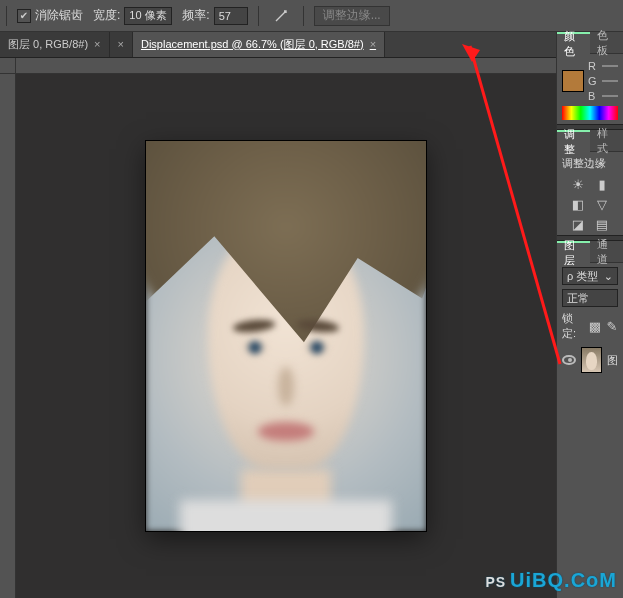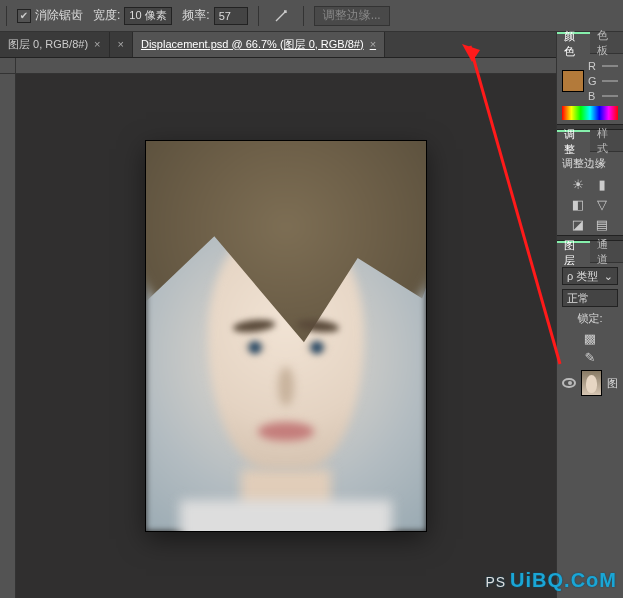--- a/index.html
+++ b/index.html
@@ -95,37 +95,37 @@
   .slider-col{ flex:1; display:flex; flex-direction:column; gap:3px;}
   .slider-line{ display:flex; align-items:center; gap:4px; }
   .slider-line .lab{ width:10px; color:#ccc;}
   .slider { flex:1; height:2px; background:#888; position:relative;}
   .spectrum{ height:14px; width:100%; background:linear-gradient(90deg, red, #ff0, #0f0, #0ff, #00f, #f0f, red); margin-top:4px;}
 
   .adj-body{ display:flex; flex-direction:column; gap:6px; align-items:center;}
   .adj-icons{ display:flex; gap:10px; }
   .mini-ic{ width:14px; height:14px; color:#ccc; display:flex; align-items:center; justify-content:center; font-size:13px;}
   .select { width:100%; height:18px; background:#444; border:1px solid #222; color:#ddd; display:flex; align-items:center; padding:0 4px; justify-content:space-between;}
-  .lock-row{ display:flex; align-items:center; gap:5px; margin-top:4px;flex-direction:column;}
+  .lock-row{ display:flex; align-items:center; gap:5px; margin-top:4px;}
   .layer-row{ display:flex; align-items:center; gap:5px; margin-top:6px;}
   .eye-ic{ width:16px; height:10px; border:2px solid #bbb; border-radius:50%; position:relative;}
   .eye-ic::after{ content:""; position:absolute; top:1px; left:4px; width:4px; height:4px; background:#bbb; border-radius:50%;}
   .thumb{ width:26px; height:26px; border:1px solid #000; background:linear-gradient(#887a64,#d7c6b3); position:relative; overflow:hidden;}
   .thumb::after{ content:""; position:absolute; inset:15% 20% 10% 20%; background:#e7d6c3; border-radius:50% 50% 45% 45%;}
 
   
   .arrow {
     position:absolute; top:44px; left:462px; width:100px; height:330px; pointer-events:none;
   }
   .arrow svg{ width:100%; height:100%; overflow:visible;}
   .watermark{
     position:absolute; right:6px; bottom:6px; font-size:20px; font-weight:bold;
     color:#1aa6d6; text-shadow:0 0 2px #0a4a66; letter-spacing:1px; pointer-events:none;
   }
-  .watermark .pre{ color:#ddd; font-size:14px; font-weight:normal; margin-right:4px;}
+  .watermark .pre{ color:#ddd; font-size:14px; font-weight:bold; margin-right:4px;}
 </style>
 </head>
 <body>
 
 <div class="toolbar">
   <div class="tb-sep"></div>
   <div class="opt">
     <span class="cb">✔</span>
     <span>消除锯齿</span>
   </div>

